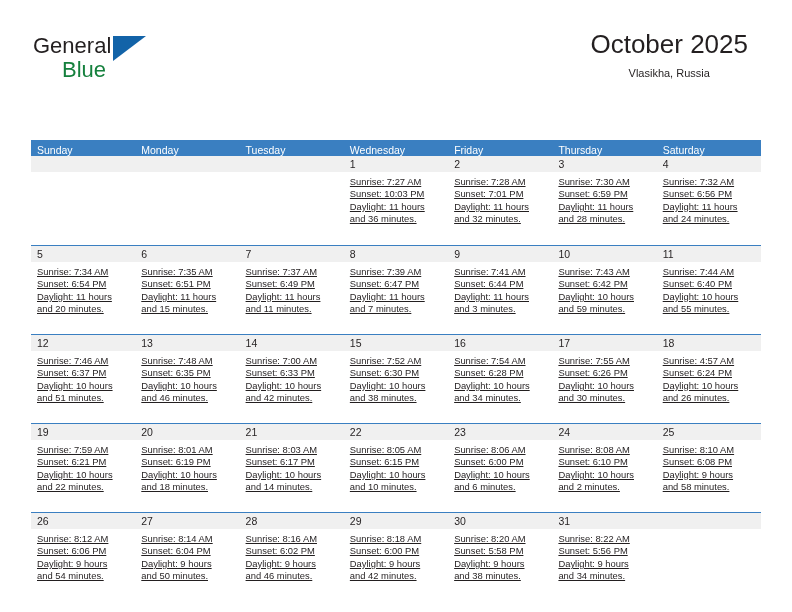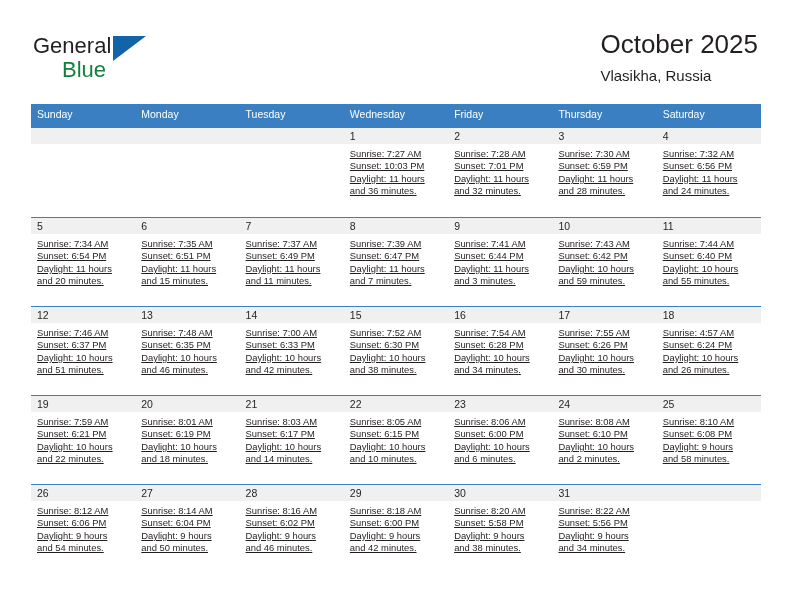--- a/index.html
+++ b/index.html
@@ -62,50 +62,51 @@
     left: 80px;
     top: 1px;
     width: 0;
     height: 0;
     border-left: 33px solid #1263a8;
     border-bottom: 25px solid transparent;
   }
 
   .title-block {
     position: absolute;
-    right: 34px;
+    right: 44px;
     top: 30px;
-    text-align: left;
+    text-align: center;
   }
   .cal-title {
     font-size: 26px;
     color: #231f20;
     line-height: 1.15;
     white-space: nowrap;
   }
   .cal-location {
-    font-size: 15px;
+    font-size: 11px;
     color: #231f20;
     margin-top: 7px;
     line-height: 1.15;
     white-space: nowrap;
   }
 
   
   .calendar {
     position: absolute;
     left: 31px;
     top: 104px;
     width: 730px;
   }
 
   .weekday-row {
     display: flex;
     background: #3a7fc1;
-    height: 24px;
+    height: 16px;
+    margin-top: 36px;
   }
   .weekday {
     flex: 1 1 0;
     color: #ffffff;
     font-size: 10.5px;
     line-height: 20px;
     padding-left: 6px;
     box-sizing: border-box;
     white-space: nowrap;
   }

